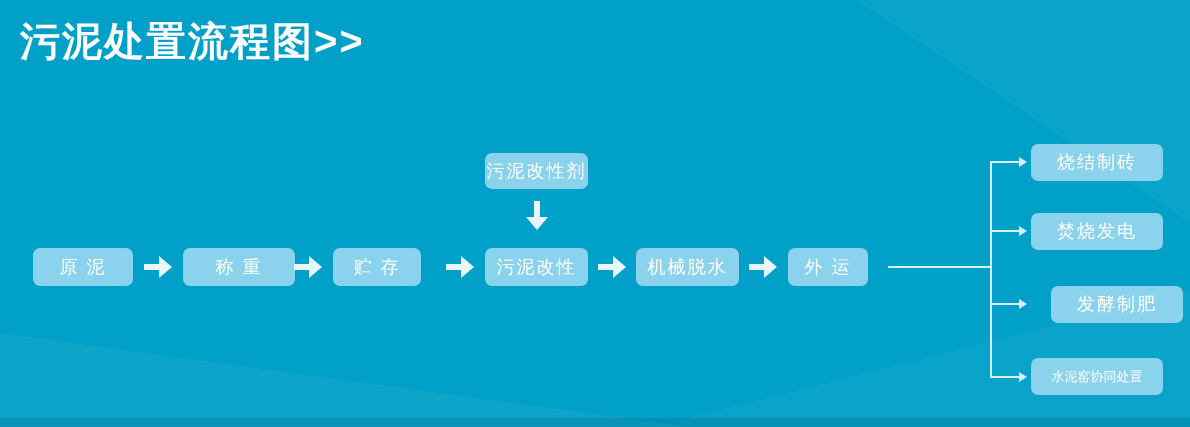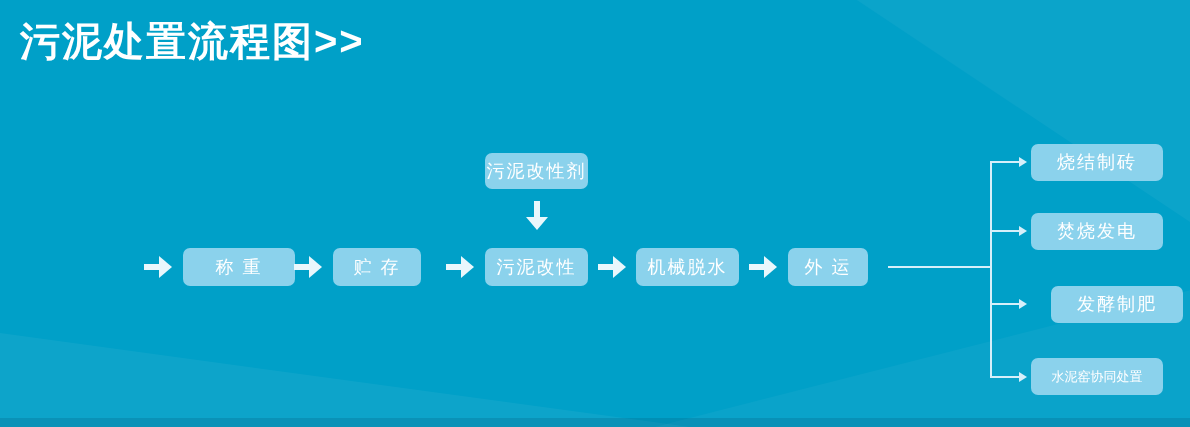--- a/index.html
+++ b/index.html
@@ -125,20 +125,21 @@
 
   <h1 class="title">污泥处置流程图&gt;&gt;</h1>
 
   <div class="node additive" style="left:485px;top:153px;width:103px">污泥改性剂</div>
 
   <div class="arrow-d" style="left:526px;top:201px">
     <div class="stem"></div>
     <div class="head"></div>
   </div>
 
+  <div class="node" style="left:33px;top:248px;width:100px">原 泥</div>
   <div class="node" style="left:183px;top:248px;width:112px">称 重</div>
   <div class="node" style="left:333px;top:248px;width:88px">贮 存</div>
   <div class="node" style="left:485px;top:248px;width:103px">污泥改性</div>
   <div class="node" style="left:636px;top:248px;width:103px">机械脱水</div>
   <div class="node" style="left:788px;top:248px;width:80px">外 运</div>
 
   <div class="arrow-r" style="left:144px;top:256px">
     <div class="stem"></div>
     <div class="head"></div>
   </div>

